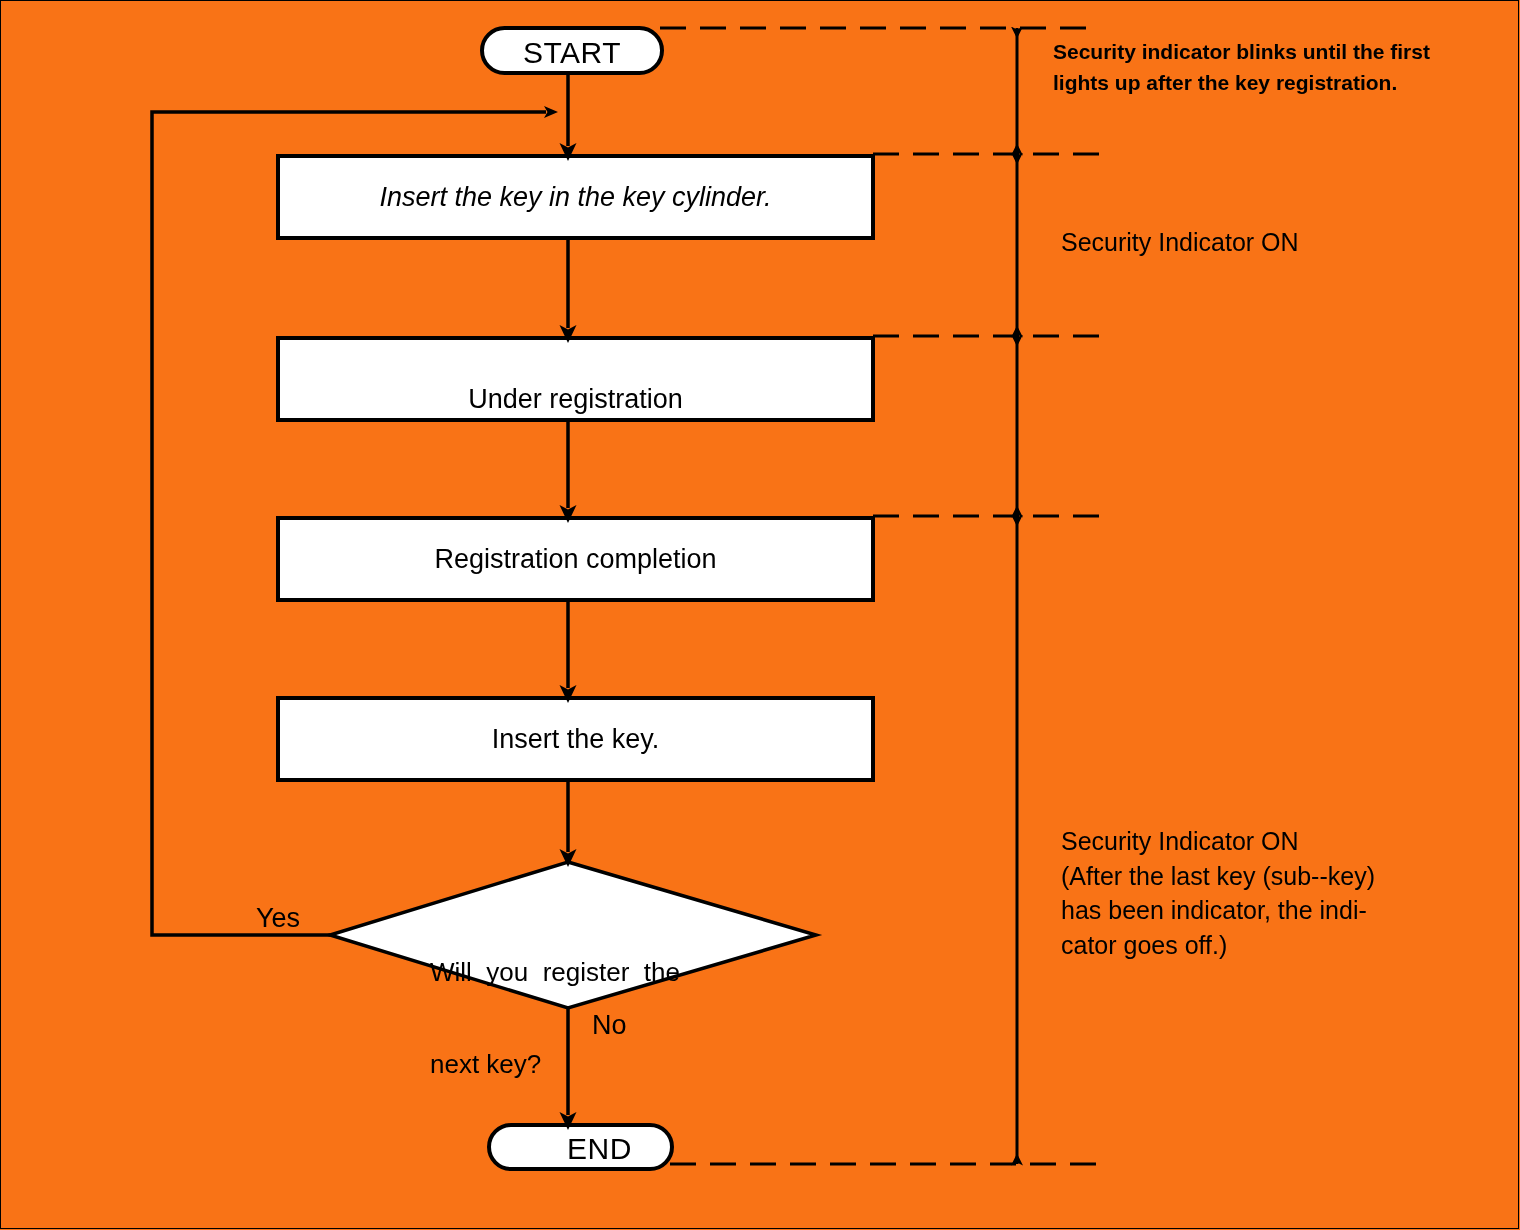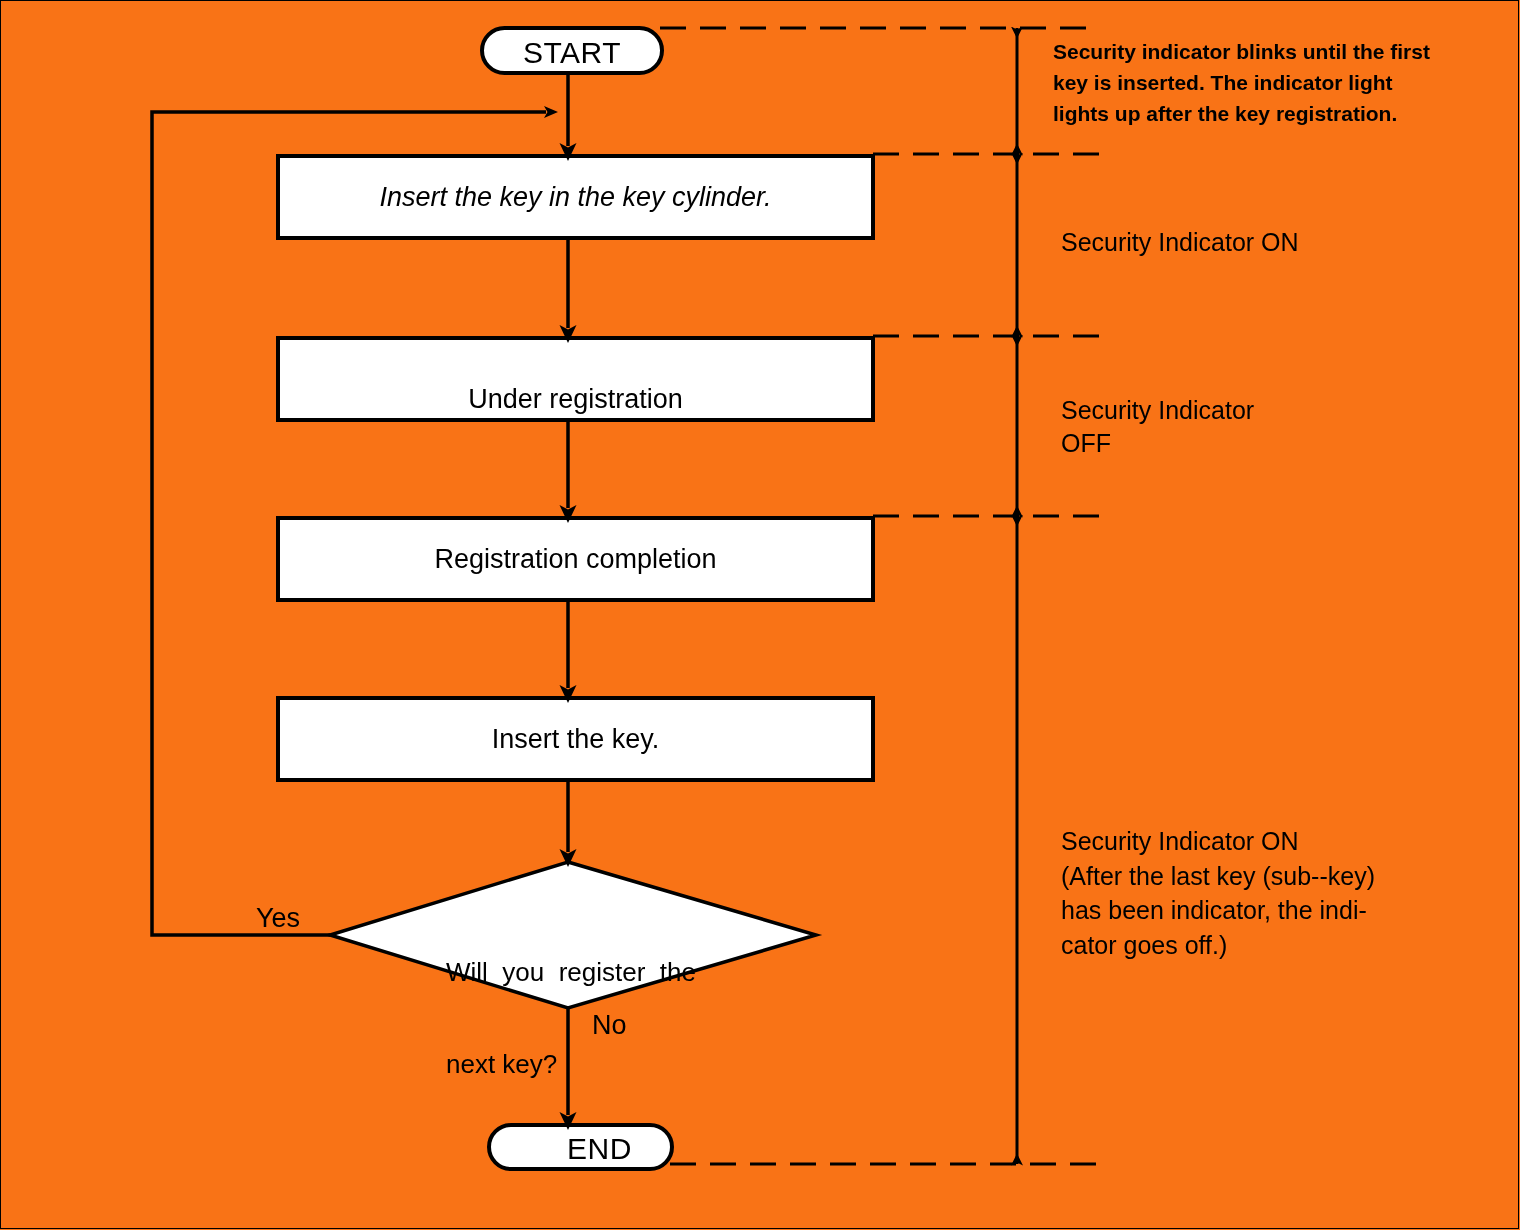--- a/index.html
+++ b/index.html
@@ -192,45 +192,40 @@
   <div class="node-label terminal-label" style="left:482px; top:36px; width:180px;">START</div>
 
   <div class="node-label process-label" style="left:278px; top:182px; width:595px;font-style:italic;">Insert the key in the key cylinder.</div>
 
   <div class="node-label process-label" style="left:278px; top:364px; width:595px;margin-top:20px;">Under registration</div>
 
   <div class="node-label process-label" style="left:278px; top:544px; width:595px;">Registration completion</div>
 
   <div class="node-label process-label" style="left:278px; top:724px; width:595px;">Insert the key.</div>
 
-  <div class="node-label decision-label" style="left:430px; top:896px; width:300px;margin-left:16px;">
+  <div class="node-label decision-label" style="left:430px; top:896px; width:300px;">
     <div>Will  you  register  the</div>
     <div>next key?</div>
   </div>
 
   <div class="node-label terminal-label" style="left:489px; top:1132px; width:221px;">END</div>
 
   <div class="branch-label" style="left:256px; top:903px;">Yes</div>
 
   <div class="branch-label" style="left:592px; top:1010px;">No</div>
 
   <div class="annot annot-small" style="left:1053px; top:36px;">
     <div>Security indicator blinks until the first</div>
-    <div>key is inserted. The indicator light</div>
     <div>lights up after the key registration.</div>
   </div>
 
   <div class="annot annot-med" style="left:1061px; top:226px;">
     <div>Security Indicator ON</div>
   </div>
 
-  <div class="annot annot-med-justify" style="left:1061px; top:394px;">
-    <div>Security    Indicator</div>
-    <div>OFF</div>
-  </div>
 
   <div class="annot annot-block" style="left:1061px; top:824px;">
     <div>Security Indicator ON</div>
     <div>(After the last key (sub--key)</div>
     <div>has been indicator, the indi-</div>
     <div>cator goes off.)</div>
   </div>
 
 </div>
 

